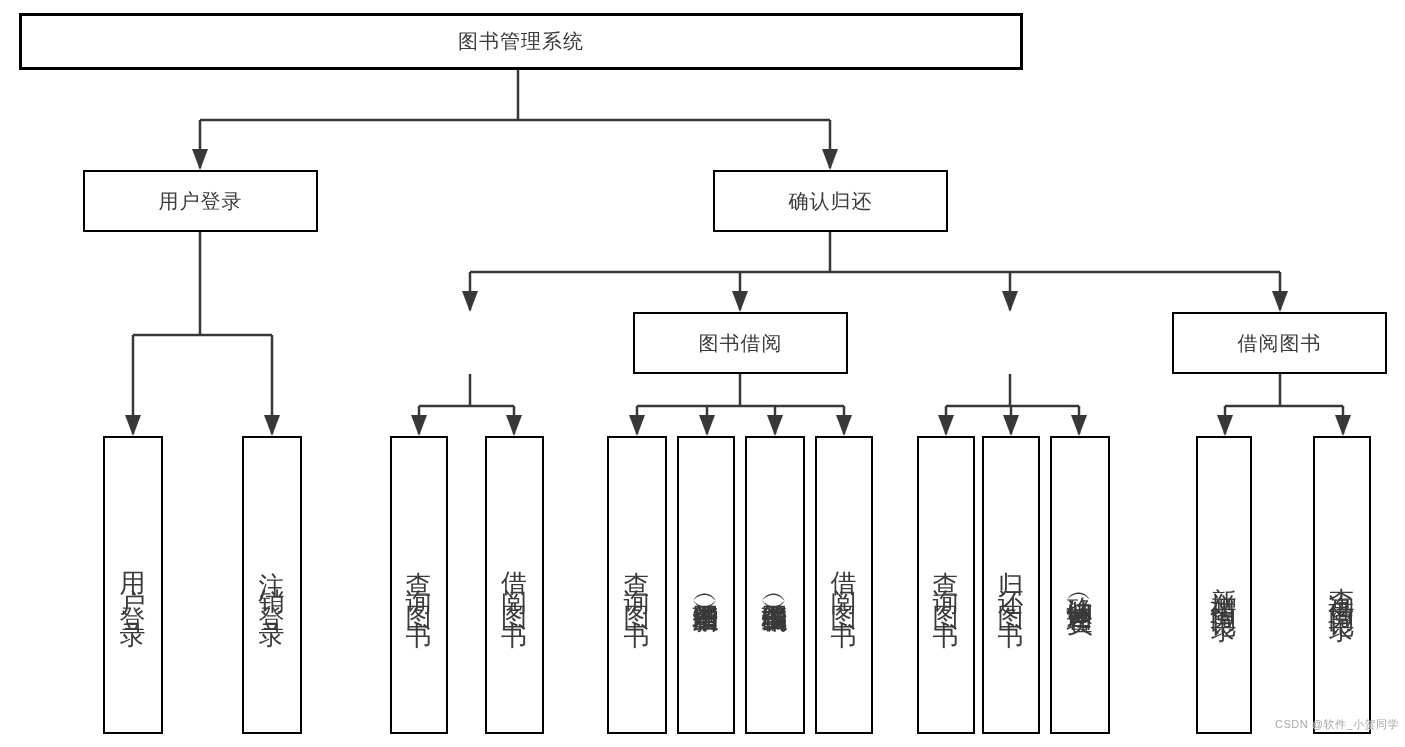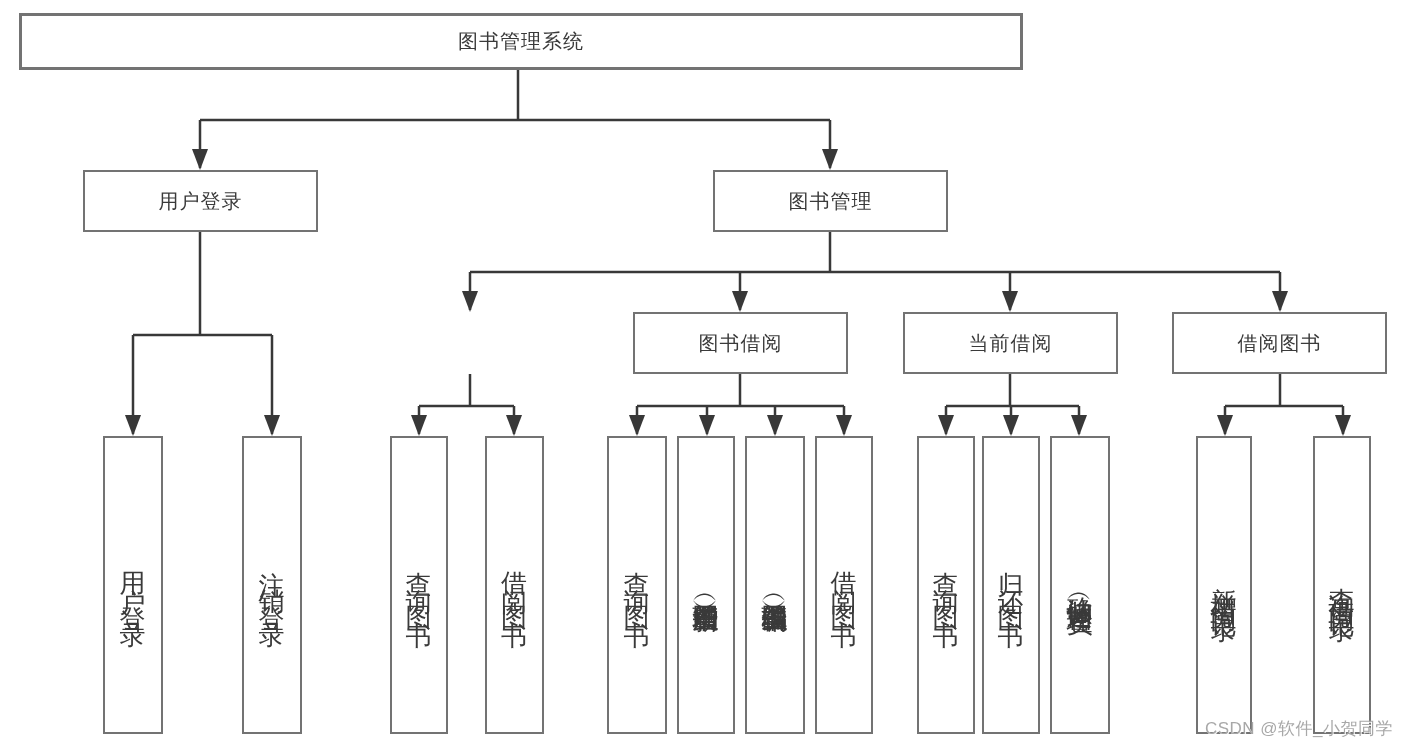--- a/index.html
+++ b/index.html
@@ -17,21 +17,21 @@
   }
   #wires {
     position: absolute;
     left: 0; top: 0;
     width: 1405px; height: 747px;
     pointer-events: none;
   }
   .node {
     position: absolute;
     box-sizing: border-box;
-    border: 2px solid #737373;
+    border: 2px solid #000000;
     background: #ffffff;
     display: flex;
     align-items: center;
     justify-content: center;
     color: #3a3a3a;
   }
   .hnode { font-size: 20px; letter-spacing: 1px; }
   .root  { border-width: 3px; }
   .vnode span {
     writing-mode: vertical-rl;
@@ -39,23 +39,23 @@
     font-size: 26px;
     line-height: 1;
     white-space: nowrap;
   }
   .vt4  span { letter-spacing: 17px; }
   .vt6  span { letter-spacing: 6px;  }
   .vt9  span { letter-spacing: 2px;  }
   .vt10 span { letter-spacing: 0px;  }
   .watermark {
     position: absolute;
-    right: 12px;
+    right: 6px;
     top: 717px;
-    font-size: 17px;
+    font-size: 11px;
     color: #a8a8a8;
     letter-spacing: 0.5px;
     text-shadow: 1px 1px 0 rgba(255,255,255,0.9);
     z-index: 5;
   }
 </style>
 </head>
 <body>
 
 <div id="canvas">
@@ -122,28 +122,25 @@
   </svg>
 
   <div class="node hnode root" style="left:19px; top:13px; width:1004px; height:57px;">
     <span>图书管理系统</span>
   </div>
 
   <div class="node hnode" style="left:83px; top:170px; width:235px; height:62px;">
     <span>用户登录</span>
   </div>
   <div class="node hnode" style="left:713px; top:170px; width:235px; height:62px;">
-    <span>图书管理</span>
+    <span>确认归还</span>
   </div>
 
   <div class="node hnode" style="left:633px; top:312px; width:215px; height:62px;align-items:center;">
     <span>图书借阅</span>
-  </div>
-  <div class="node hnode" style="left:903px; top:312px; width:215px; height:62px;">
-    <span>当前借阅</span>
   </div>
   <div class="node hnode" style="left:1172px; top:312px; width:215px; height:62px;">
     <span>借阅图书</span>
   </div>
 
   <div class="node vnode vt4" style="left:103px; top:436px; width:60px; height:298px;">
     <span>用户登录</span>
   </div>
   <div class="node vnode vt4" style="left:242px; top:436px; width:60px; height:298px;">
     <span>注销登录</span>

